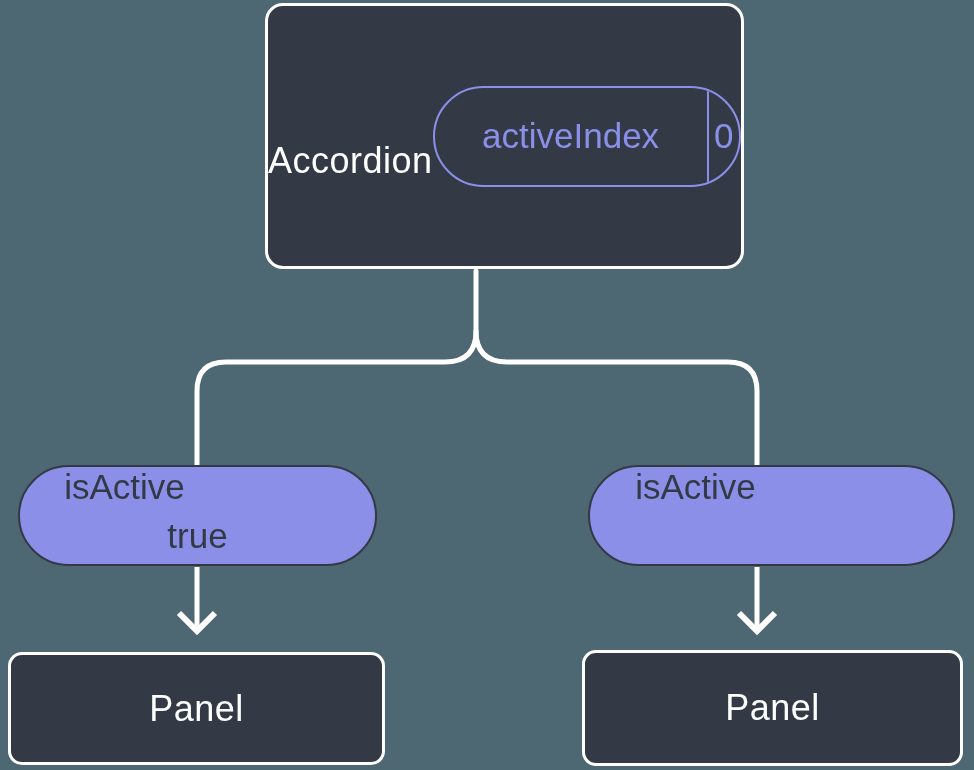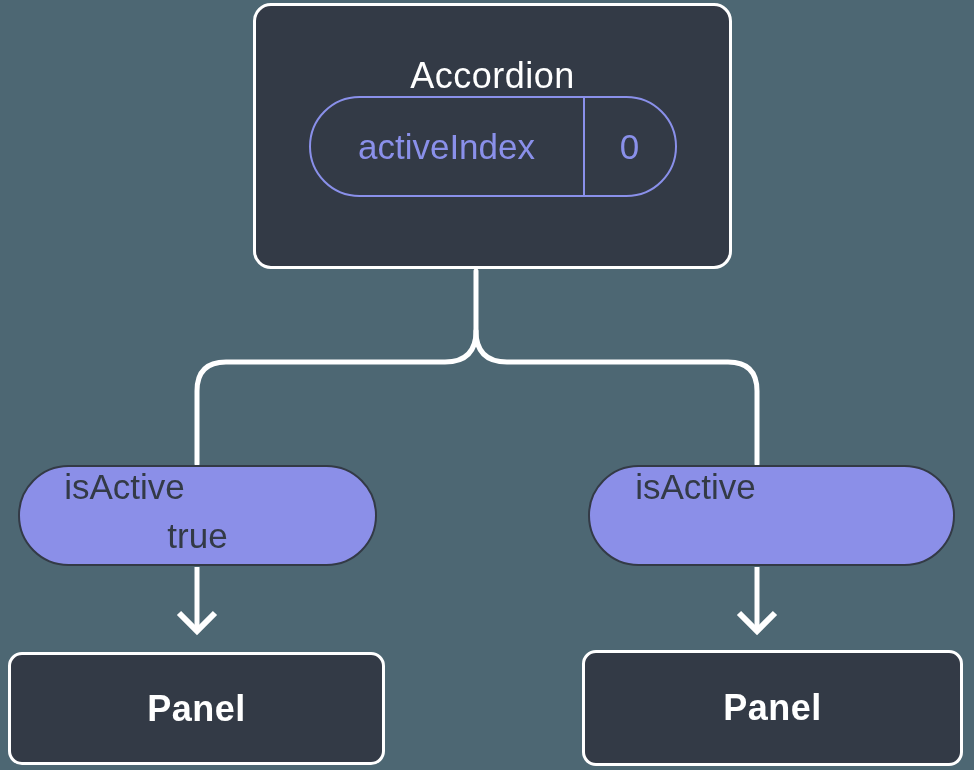--- a/index.html
+++ b/index.html
@@ -13,28 +13,28 @@
   }
   .svg-layer {
     position: absolute;
     left: 0; top: 0;
     width: 974px; height: 770px;
     pointer-events: none;
   }
   
   .root-node {
     position: absolute;
-    left: 253px; top: 3px;
+    left: 265px; top: 3px;
     width: 479px; height: 266px;
     background: #333a46;
     border: 3.5px solid #ffffff;
     border-radius: 18px;
     box-sizing: border-box;
     display: flex;
-    flex-direction: column;
+    flex-direction: row;
     align-items: center;
   }
   .root-title {
     margin-top: 50px;
     font-size: 36px;
     line-height: 40px;
     font-weight: 500;
     color: #ffffff;
     letter-spacing: 0.5px;
   }
@@ -89,21 +89,21 @@
     position: absolute;
     background: #333a46;
     border: 3px solid #ffffff;
     border-radius: 14px;
     box-sizing: border-box;
     display: flex;
     align-items: center;
     justify-content: center;
     color: #ffffff;
     font-size: 36px;
-    font-weight: 700;
+    font-weight: 400;
     letter-spacing: 0.5px;
   }
   #panel-left  { left: 8px;   top: 652px; width: 377px; height: 113px; }
   #panel-right { left: 582px; top: 650px; width: 381px; height: 116px; }
 </style>
 </head>
 <body>
 
 <div class="canvas">
 

